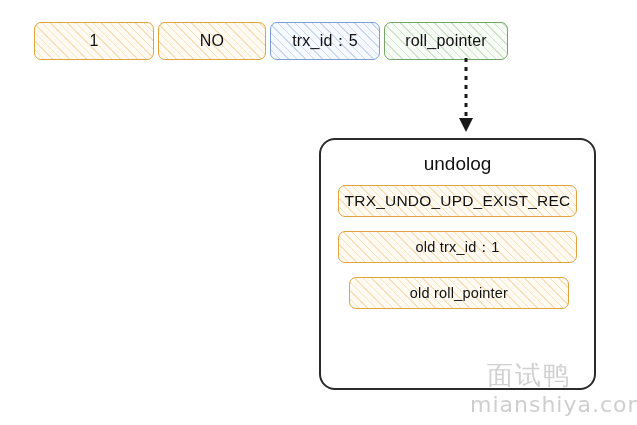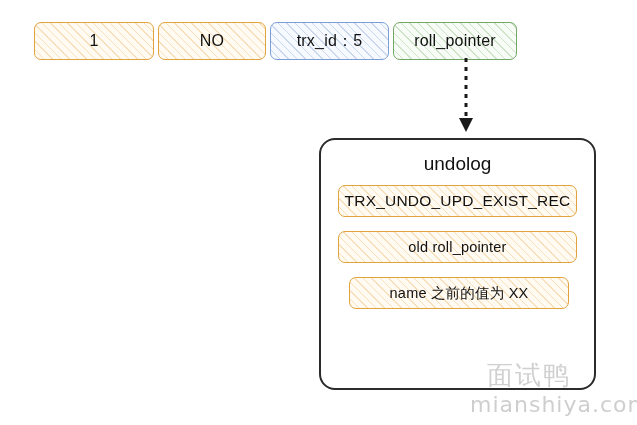--- a/index.html
+++ b/index.html
@@ -65,21 +65,21 @@
     align-items: center;
     justify-content: center;
     font-size: 16px;
     letter-spacing: 0.2px;
     margin-right: 4px;
     position: relative;
   }
   .record-cell.cell-1 { width: 120px; }
   .record-cell.cell-2 { width: 108px; }
   .record-cell.cell-3 {
-    width: 119px;
+    width: 110px;
     border-color: #7b9fd4;
     text-align: right;
   }
   .record-cell.cell-4 {
     width: 124px;
     border-color: #74a665;
     margin-right: 15px;
   }
   .record-cell span { position: relative; z-index: 2; }
 
@@ -185,23 +185,23 @@
   <line x1="26" y1="0" x2="26" y2="62" stroke="#1a1a1a" stroke-width="3" stroke-dasharray="4 5" stroke-linecap="butt"></line>
   <polygon points="26,74 19,60 33,60" fill="#1a1a1a"></polygon>
 </svg>
 
 <div id="undolog-box">
   <div id="undolog-title">undolog</div>
   <div id="undolog-rows">
     <div class="undo-row row-0 hatch-orange">
       <span>TRX_UNDO_UPD_EXIST_REC</span>
     </div>
+    <div class="undo-row row-1 hatch-orange">
+      <span>old trx_id：1</span>
+    </div>
     <div class="undo-row row-2 hatch-orange">
       <span>old roll_pointer</span>
     </div>
-    <div class="undo-row row-3 hatch-orange">
-      <span>name 之前的值为 XX</span>
-    </div>
   </div>
 </div>
 
 <div id="watermark-cn">面试鸭</div>
 <div id="watermark-url">mianshiya.com</div>
 
 </body></html>

